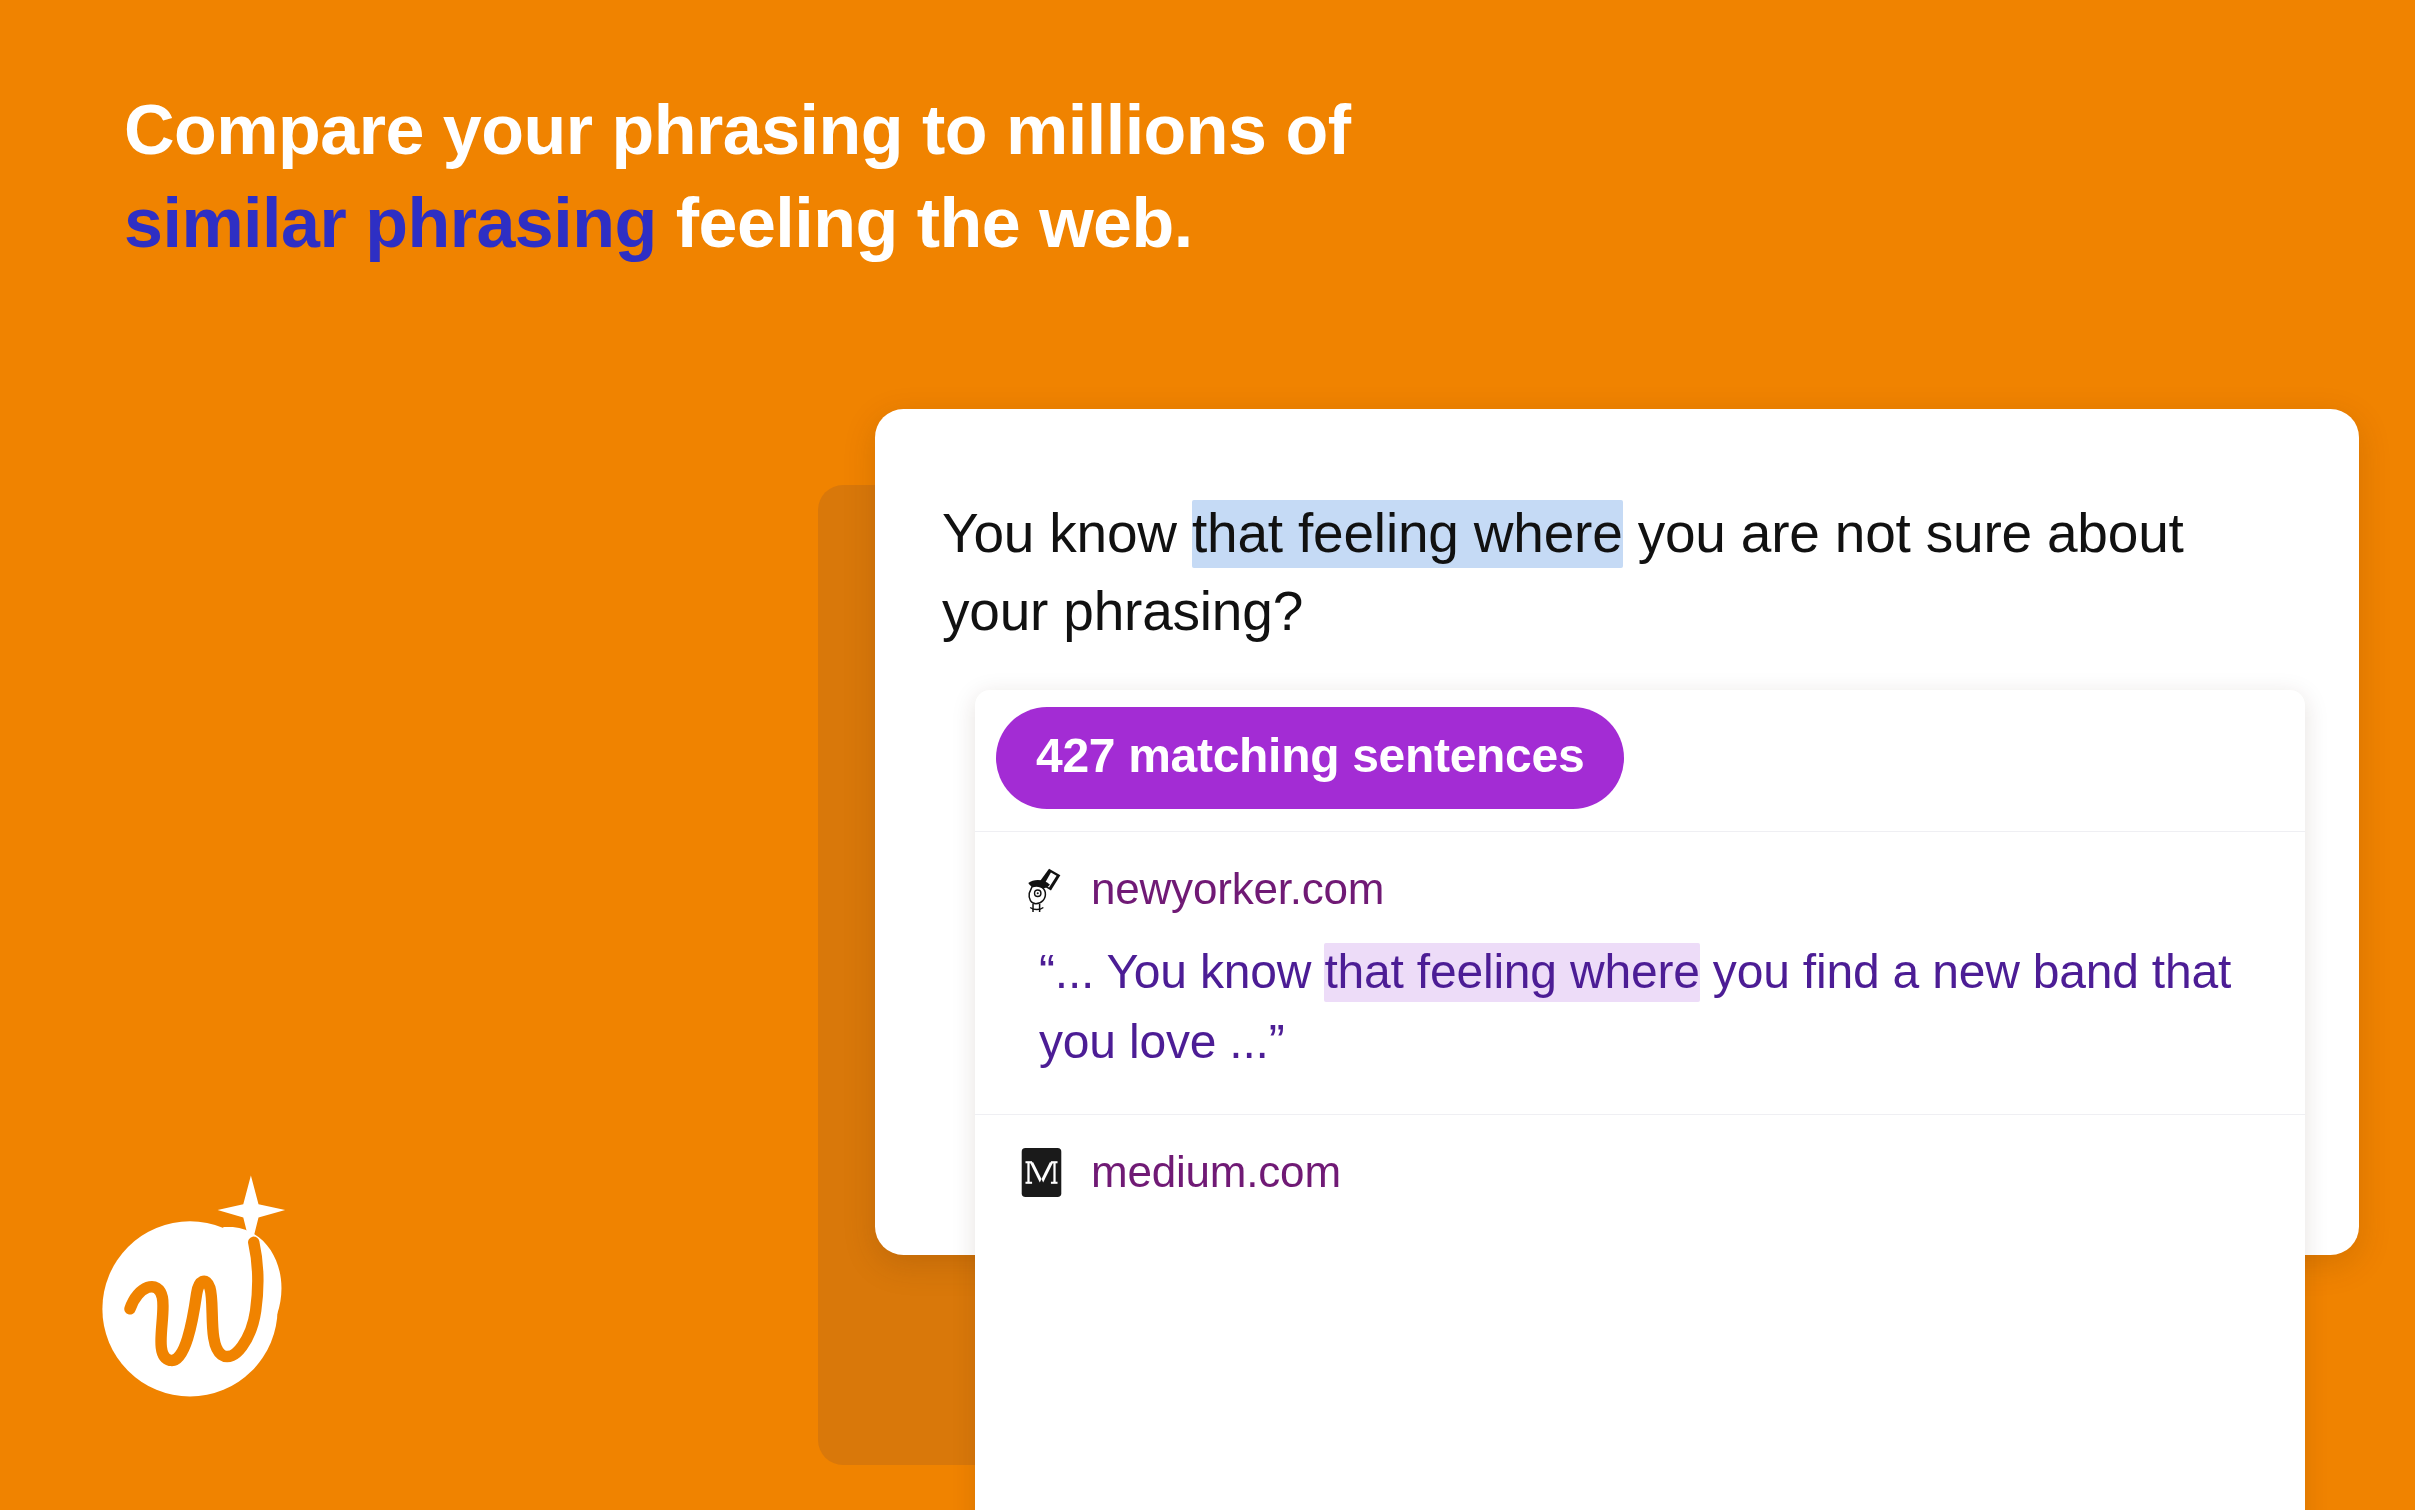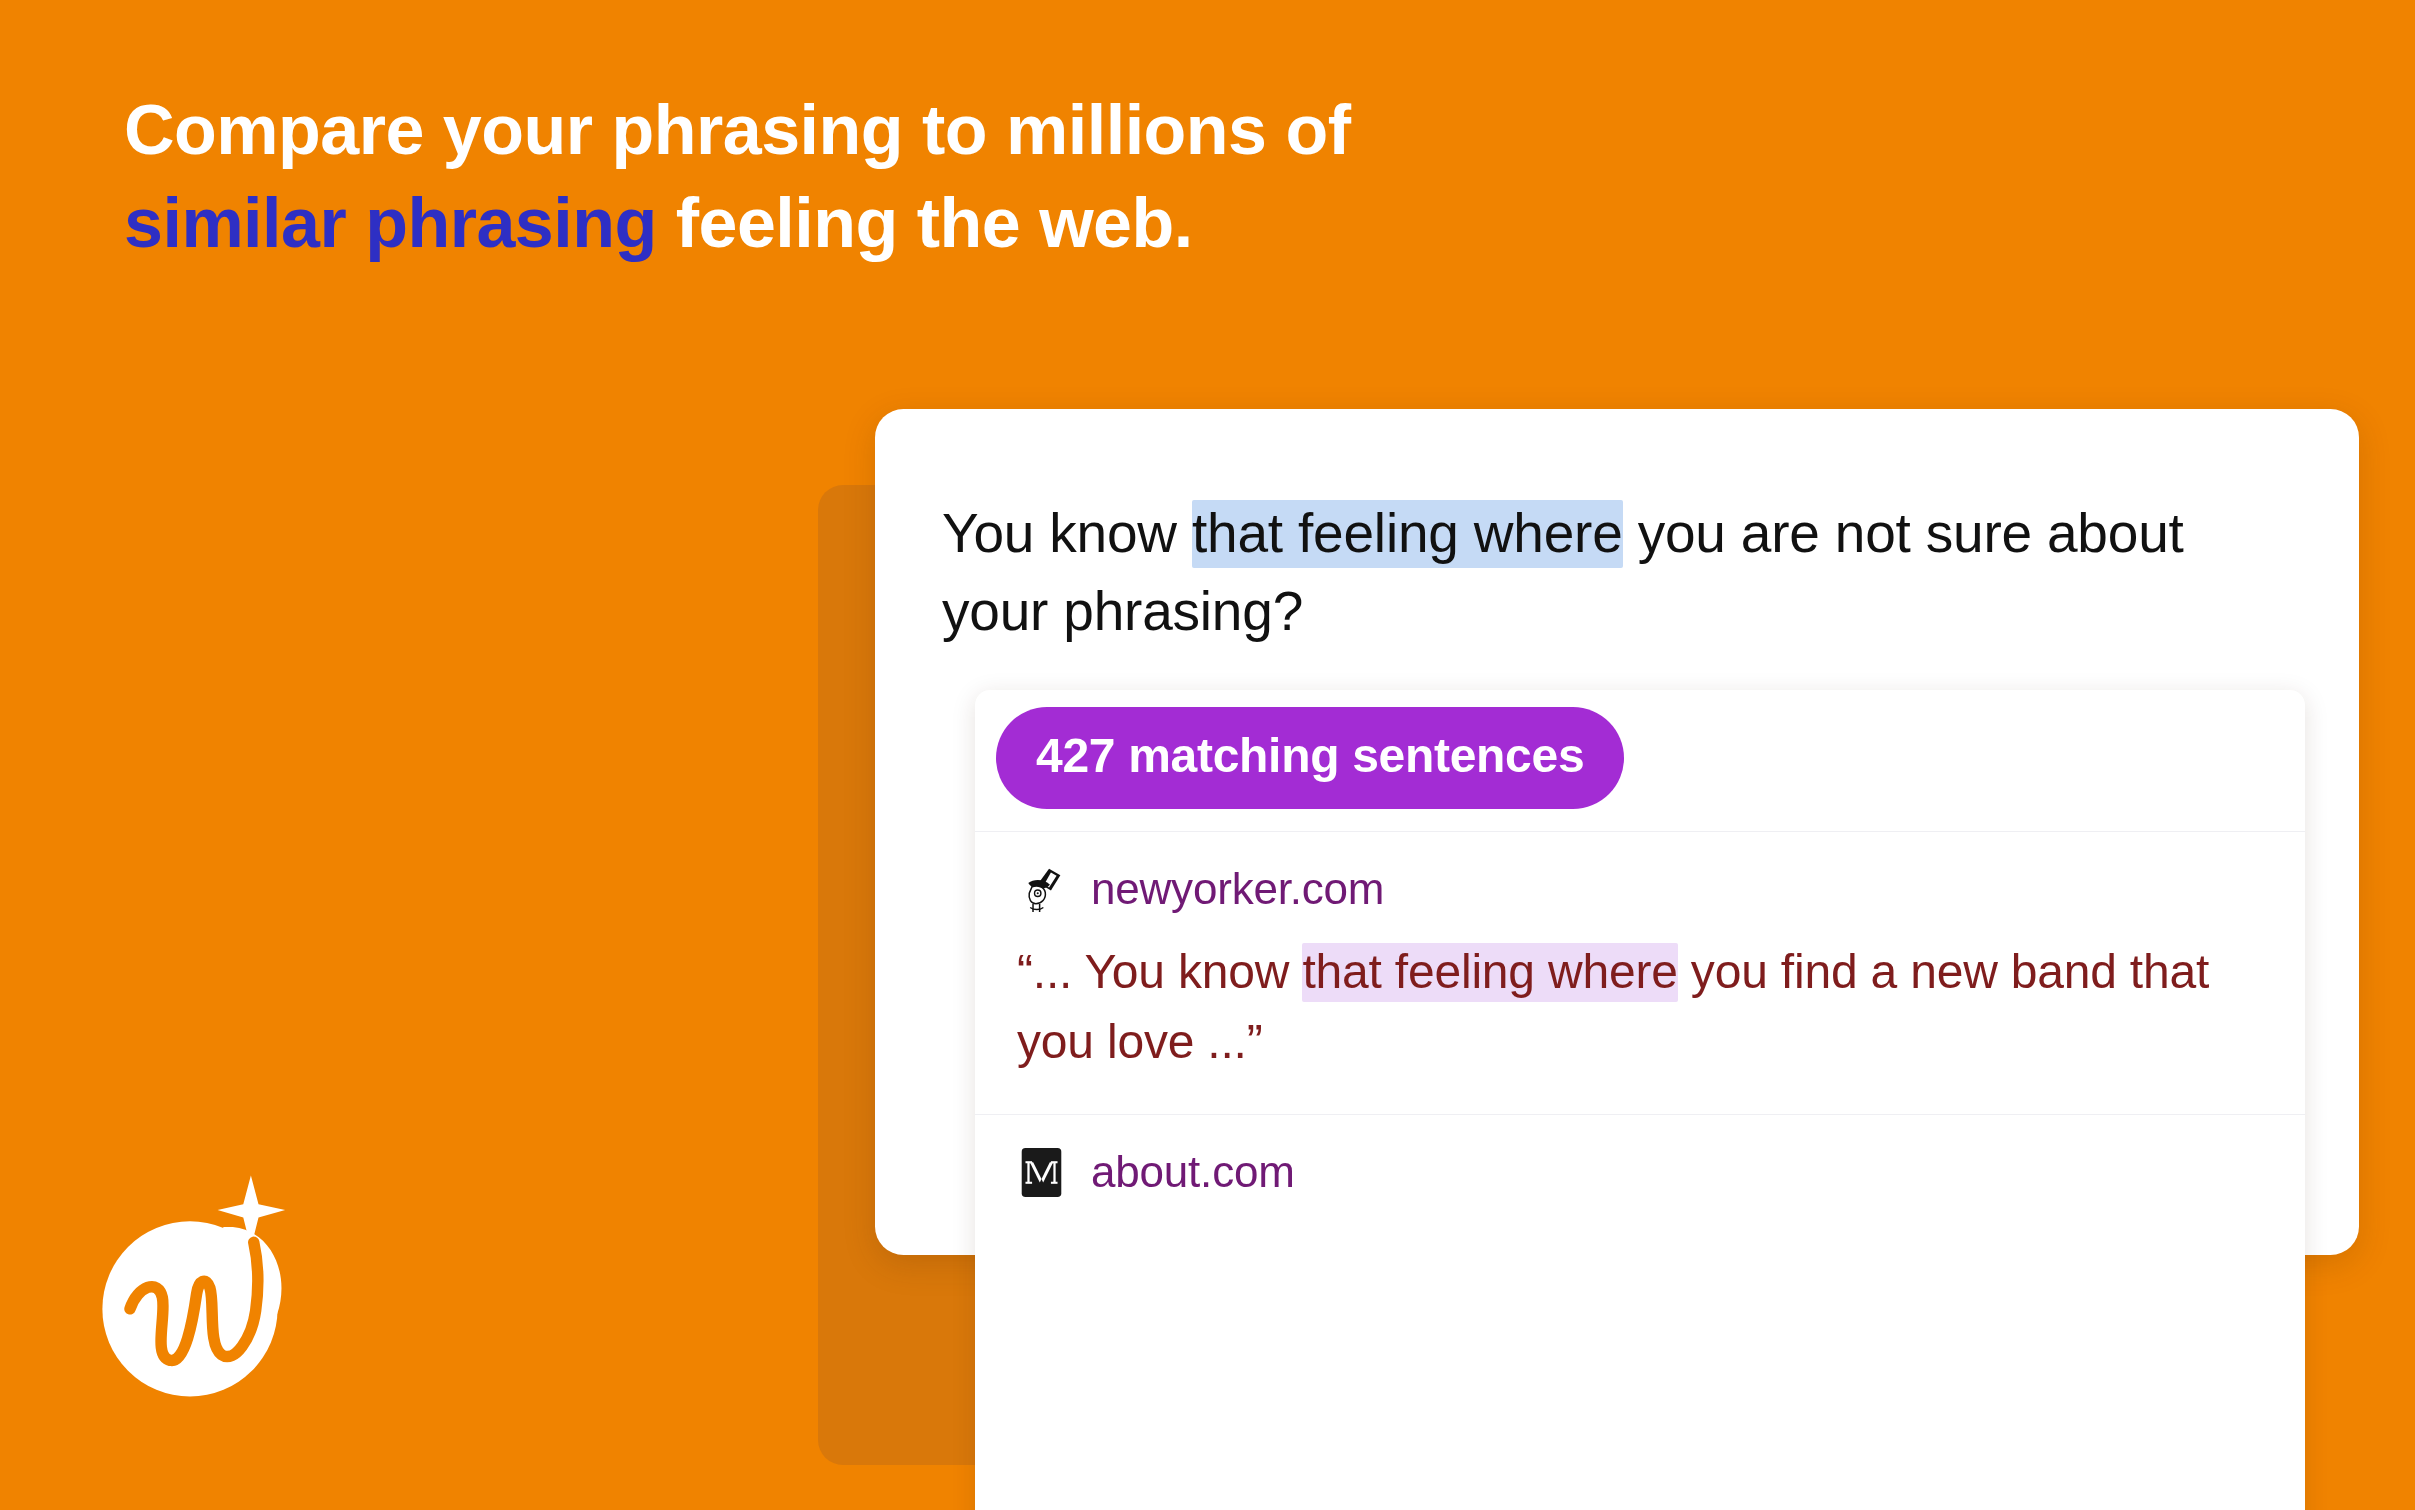--- a/index.html
+++ b/index.html
@@ -144,22 +144,23 @@
   .source-link {
     font-size: 44px;
     color: #701a75;
     letter-spacing: -0.2px;
     cursor: pointer;
   }
 
   .snippet {
     font-size: 48px;
     line-height: 1.45;
-    color: #7f1d1d;
+    color: #4c1d95;
     letter-spacing: -0.2px;
+    margin-left: 22px;
   }
   .hl-purple {
     background: #EDDCF8;
     padding: 1.9px 0 3.8px 0;
     border-radius: 1.9px;
   }
 
   
   .logo {
     position: absolute;
@@ -234,21 +235,21 @@
                 <rect x="38.6" y="15" width="2.4" height="22"></rect>
                 <rect x="9" y="14" width="7" height="2.2"></rect>
                 <rect x="36" y="14" width="7" height="2.2"></rect>
                 <rect x="9" y="35.8" width="7" height="2.2"></rect>
                 <rect x="36" y="35.8" width="7" height="2.2"></rect>
                 <polygon points="13.6,15 17.2,15 26,33 24.2,36.5"></polygon>
                 <polygon points="38.4,15 34.8,15 26,33 27.8,36.5"></polygon>
               </g>
             </svg>
           </span>
-          <span class="source-link">about.com</span>
+          <span class="source-link">medium.com</span>
         </div>
       </div>
 
     </div>
   </div>
 
   <div class="logo">
     <svg width="238" height="238" viewBox="0 0 250 250" aria-hidden="true">
 
       <path d="M169 8 L177 38 L205 44 L177 52 L169 84 L161 52 L134 44 L161 38 Z" fill="#FFFFFF"></path>

